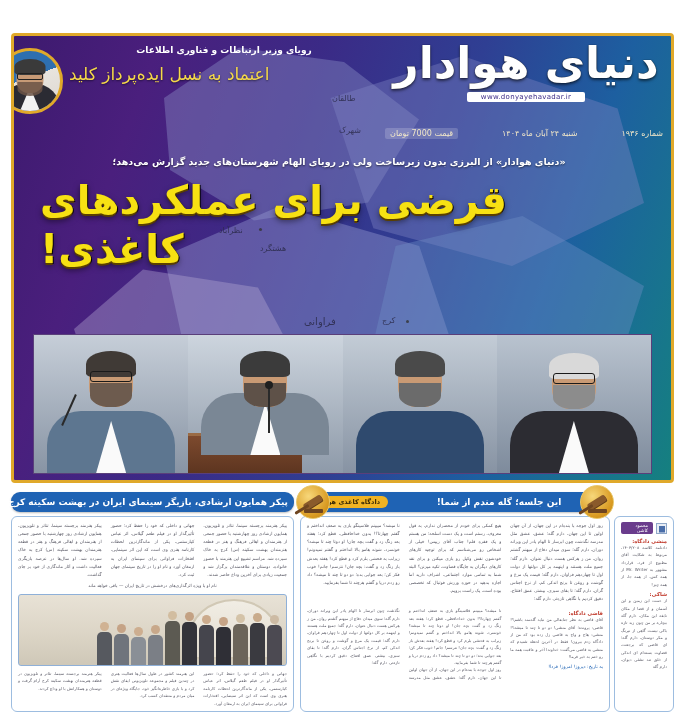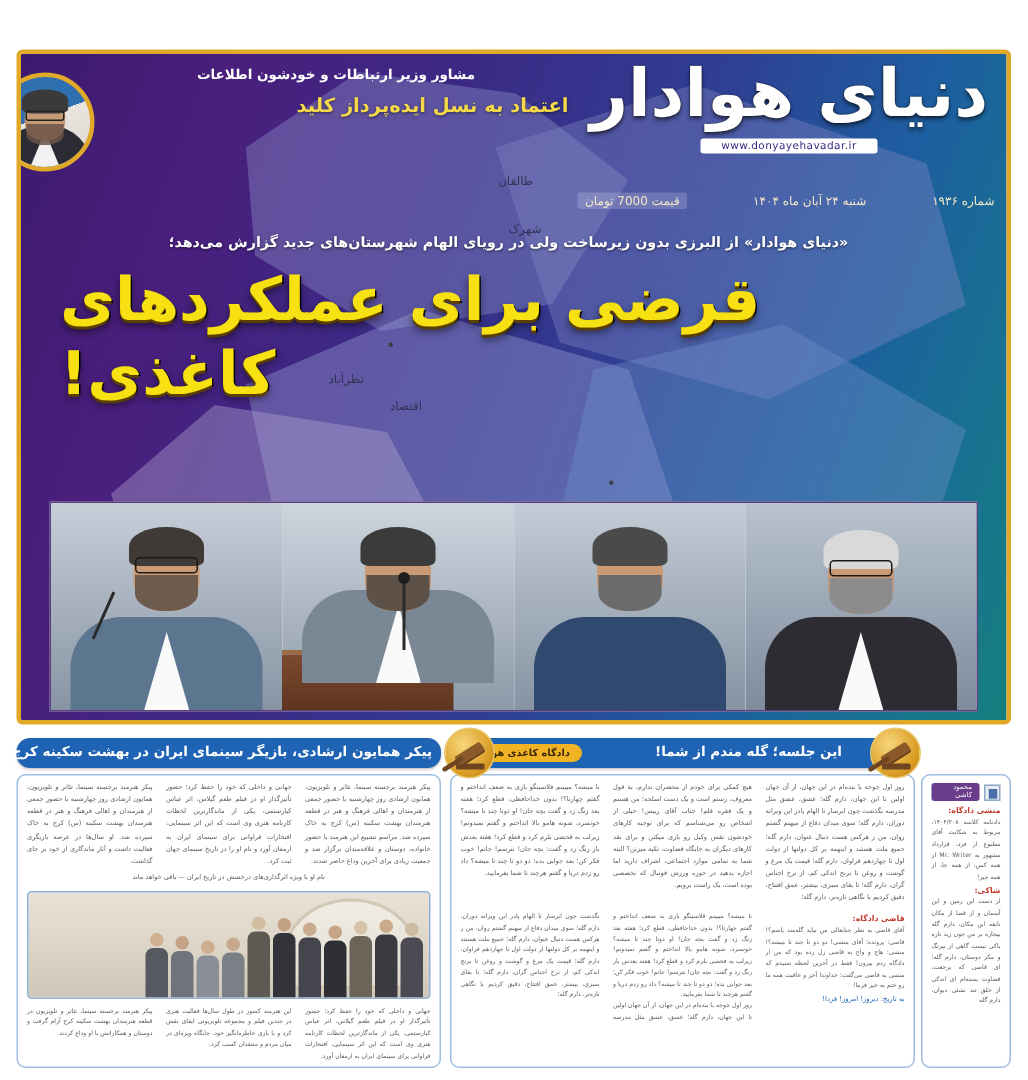--- a/index.html
+++ b/index.html
@@ -25,21 +25,21 @@
   .ms1 { left:120px; top:8px; width:300px; height:180px; background:#8f93c9;
          clip-path: polygon(10% 30%,35% 2%,70% 10%,95% 42%,78% 88%,40% 98%,12% 70%); }
   .ms2 { left:300px; top:20px; width:330px; height:210px; background:#7f85c4;
          clip-path: polygon(5% 20%,45% 0%,92% 25%,100% 70%,60% 100%,18% 82%); }
   .ms3 { left:150px; top:170px; width:290px; height:200px; background:#9aa0d4;
          clip-path: polygon(0% 25%,40% 0%,88% 20%,100% 72%,52% 100%,8% 78%); }
   .ms4 { left:360px; top:180px; width:270px; height:200px; background:#6d8ec6;
          clip-path: polygon(8% 15%,55% 0%,100% 35%,88% 85%,35% 100%,0% 62%); }
   .ms5 { left:60px;  top:230px; width:230px; height:180px; background:#b3a7d2;
          clip-path: polygon(0% 35%,30% 2%,80% 12%,100% 60%,58% 96%,12% 82%); }
-  .map-label { position:absolute; color:#2b2b4a; font-size:8px; opacity:.85; white-space:nowrap;margin-top:22px; }
+  .map-label { position:absolute; color:#2b2b4a; font-size:8px; opacity:.85; white-space:nowrap; }
   .map-dot { position:absolute; width:3px; height:3px; border-radius:50%; background:#333; opacity:.8; }
 
   
   .masthead { position: relative; height: 112px; }
   .logo-wrap { position:absolute; right:10px; top:6px; width:270px; text-align:center; color:#fff; }
   .logo-pre { font-size:7px; letter-spacing:1px; opacity:.92; margin-bottom:1px; }
   .logo-main {
     font-size:44px; font-weight:bold; line-height:.95; color:#ffffff;
     text-shadow: 0 2px 3px rgba(0,0,0,.55), 0 0 1px #000;
     letter-spacing:-1px;
@@ -52,21 +52,21 @@
     position:absolute; right:8px; top:92px; width:278px;
     display:flex; justify-content:space-between; align-items:center;
     color:#f1e7c8; font-size:8px; direction:rtl;
   }
   .issue-row span { white-space:nowrap; }
   .price-pill { background:rgba(255,255,255,.18); padding:1px 5px; border-radius:2px; }
 
   
   .promo { position:absolute; right:292px; top:8px; width:310px; text-align:left; direction:rtl; }
   .promo-kicker { color:#ffffff; font-size:9px; font-weight:bold; line-height:1.5; text-align:center; }
-  .promo-head { color:#f5d949; font-size:13px; font-weight:bold; line-height:1.55; text-align:right; margin-top:3px;
+  .promo-head { color:#f5d949; font-size:17px; font-weight:normal; line-height:1.55; text-align:left; margin-top:3px;
                 text-shadow:0 1px 2px rgba(0,0,0,.5); }
   .avatar {
     position:absolute; right:608px; top:12px; width:66px; height:66px; border-radius:50%;
     border:3px solid #e0a92a; overflow:hidden;
     background: linear-gradient(160deg,#2e6fb0 0%,#2e6fb0 45%,#e8e4de 45%,#dcd7d0 100%);
   }
   .av-face { position:absolute; left:50%; top:12px; transform:translateX(-50%);
              width:27px; height:30px; border-radius:46% 46% 42% 42%; background:#c79a76; }
   .av-hair { position:absolute; left:50%; top:8px; transform:translateX(-50%);
              width:31px; height:16px; border-radius:48% 48% 20% 20%; background:#3a3franca; background:#3a3a3a; }
@@ -211,42 +211,42 @@
     <div class="map-layer">
       <div class="map-shape ms1"></div>
       <div class="map-shape ms2"></div>
       <div class="map-shape ms3"></div>
       <div class="map-shape ms4"></div>
       <div class="map-shape ms5"></div>
       <div class="map-label" style="left:318px; top:58px;">طالقان</div>
       <div class="map-label" style="left:325px; top:90px;">شهرک</div>
       <div class="map-label" style="left:205px; top:190px;">نظرآباد</div>
       <div class="map-dot" style="left:245px; top:192px;"></div>
-      <div class="map-label" style="left:246px; top:208px;">اقتصاد</div>
-      <div class="map-label" style="left:290px; top:280px; font-size:10px;">اطلاعات</div>
+      <div class="map-label" style="left:246px; top:208px;">هشتگرد</div>
+      <div class="map-label" style="left:290px; top:280px; font-size:10px;">فراوانی</div>
       <div class="map-label" style="left:368px; top:280px;">کرج</div>
       <div class="map-dot" style="left:392px; top:284px;"></div>
       <div class="map-label" style="left:152px; top:320px; font-size:10px;">اشتهارد</div>
     </div>
 
     <div class="masthead">
 
       <div class="logo-wrap">
         <div class="logo-main">دنیای هوادار</div>
         <div class="logo-url">www.donyayehavadar.ir</div>
       </div>
 
       <div class="issue-row">
         <span>شماره ۱۹۳۶</span>
         <span>شنبه ۲۴ آبان ماه ۱۴۰۴</span>
         <span class="price-pill">قیمت 7000 تومان</span>
       </div>
 
       <div class="promo">
-        <div class="promo-kicker">مشاور وزیر ارتباطات و خودشون اطلاعات</div>
+        <div class="promo-kicker">رویای وزیر ارتباطات و فناوری اطلاعات</div>
         <div class="promo-head">اعتماد به نسل ایده‌پرداز کلید</div>
       </div>
 
       <div class="avatar">
         <div class="av-body"></div>
         <div class="av-shirt"></div>
         <div class="av-face"></div>
         <div class="av-hair"></div>
         <div class="av-beard"></div>
         <div class="av-glass"></div>

